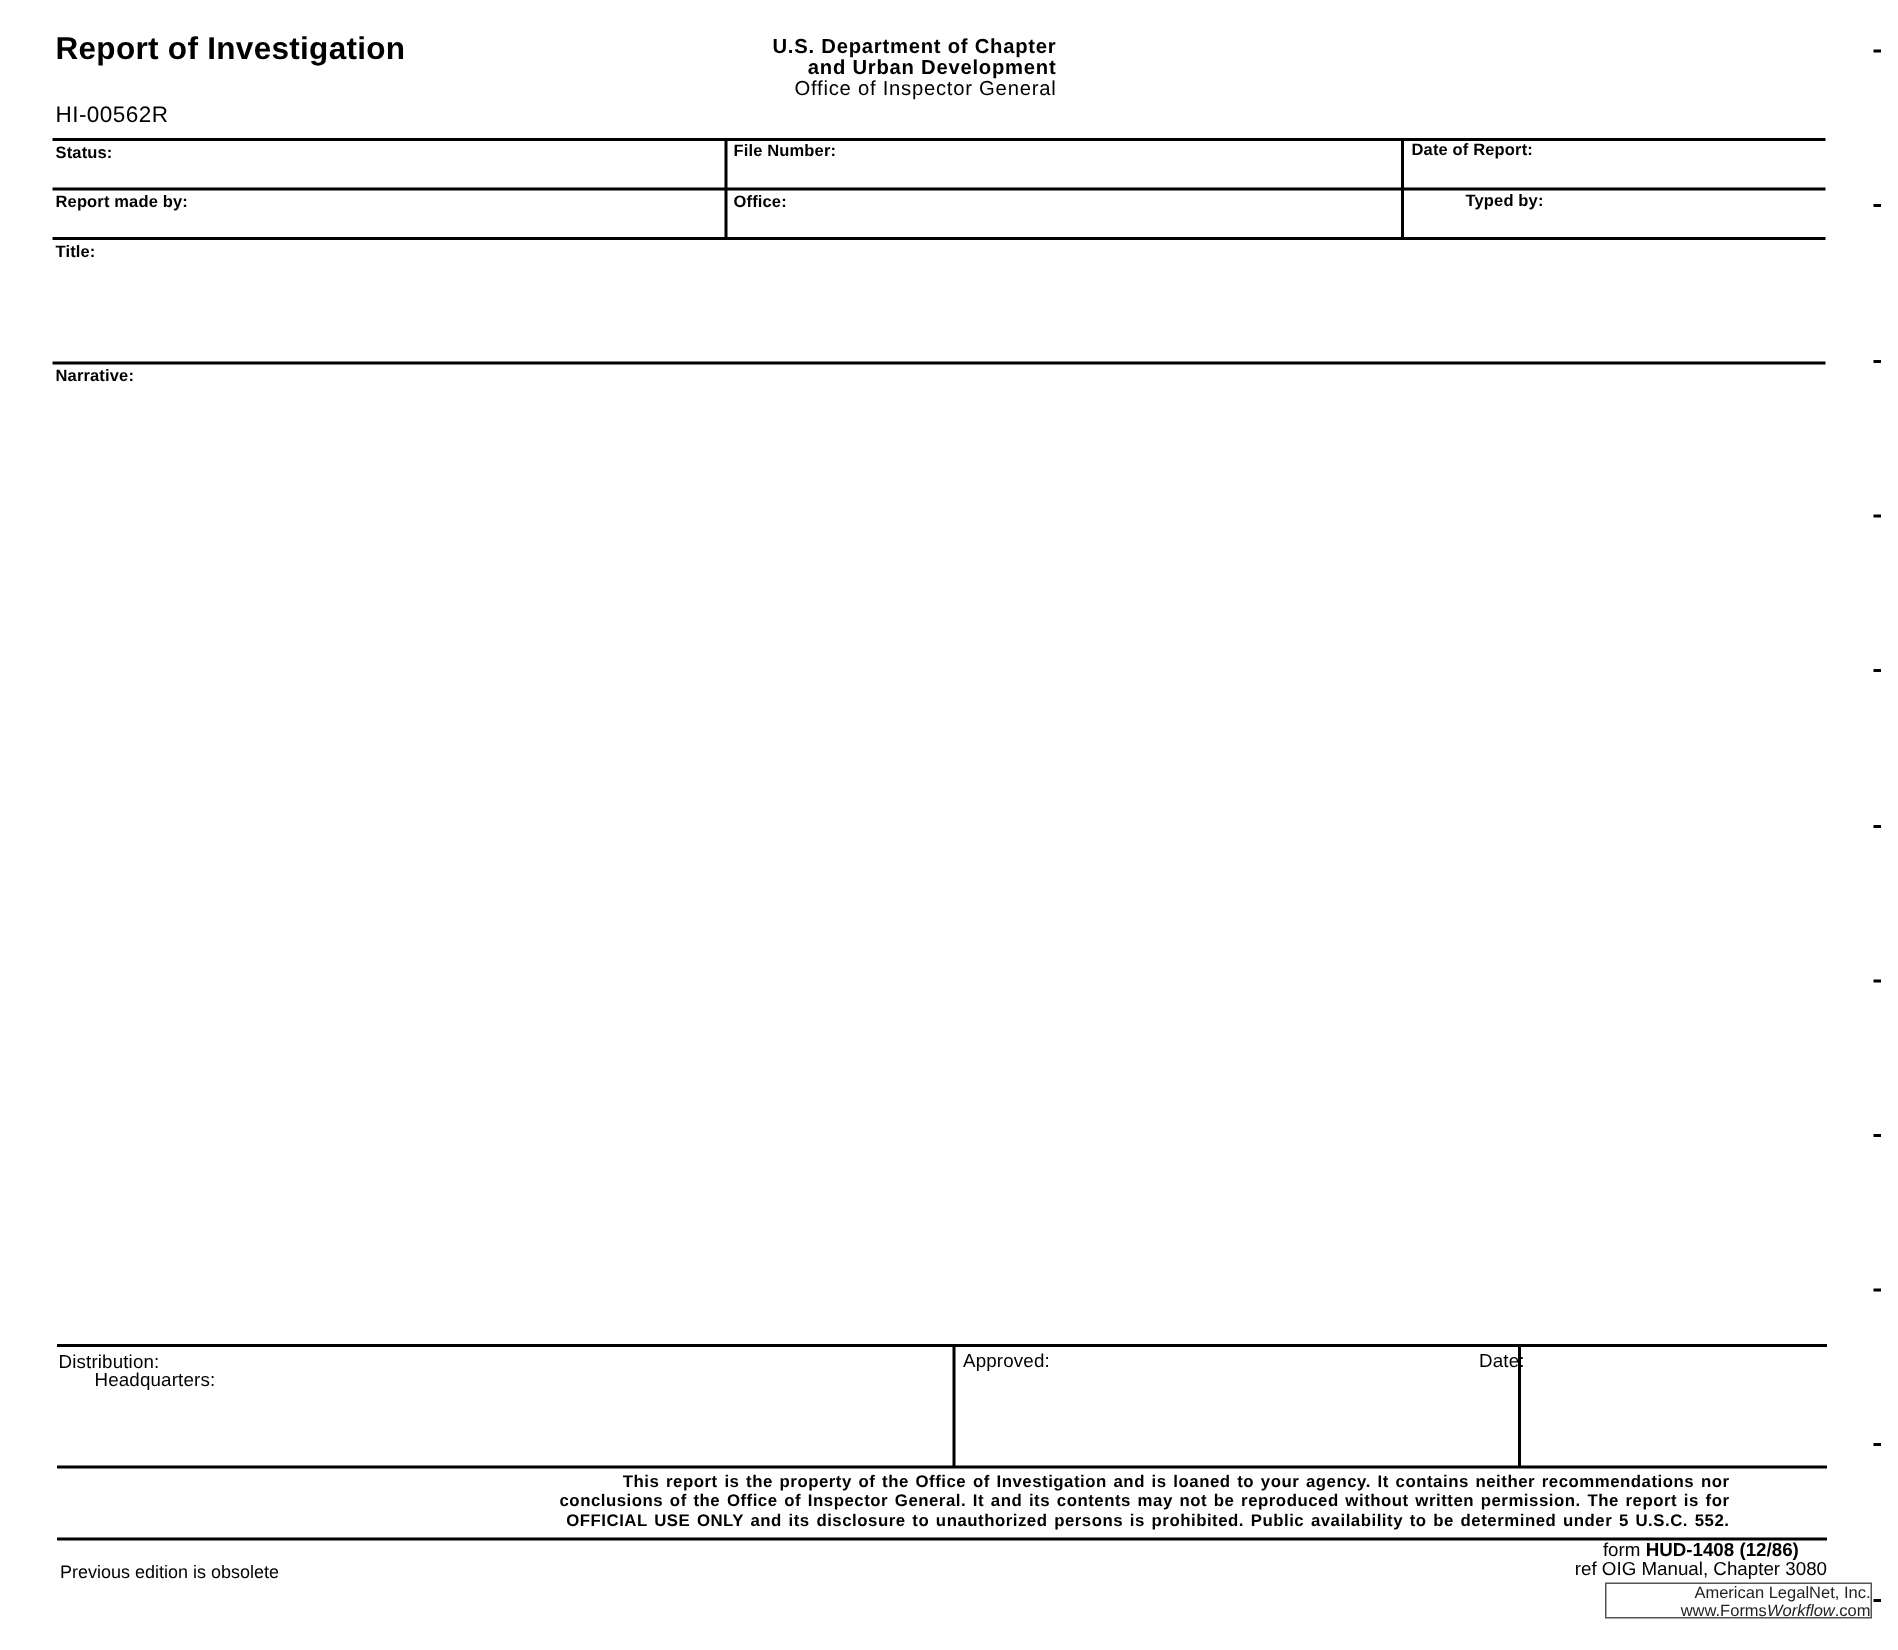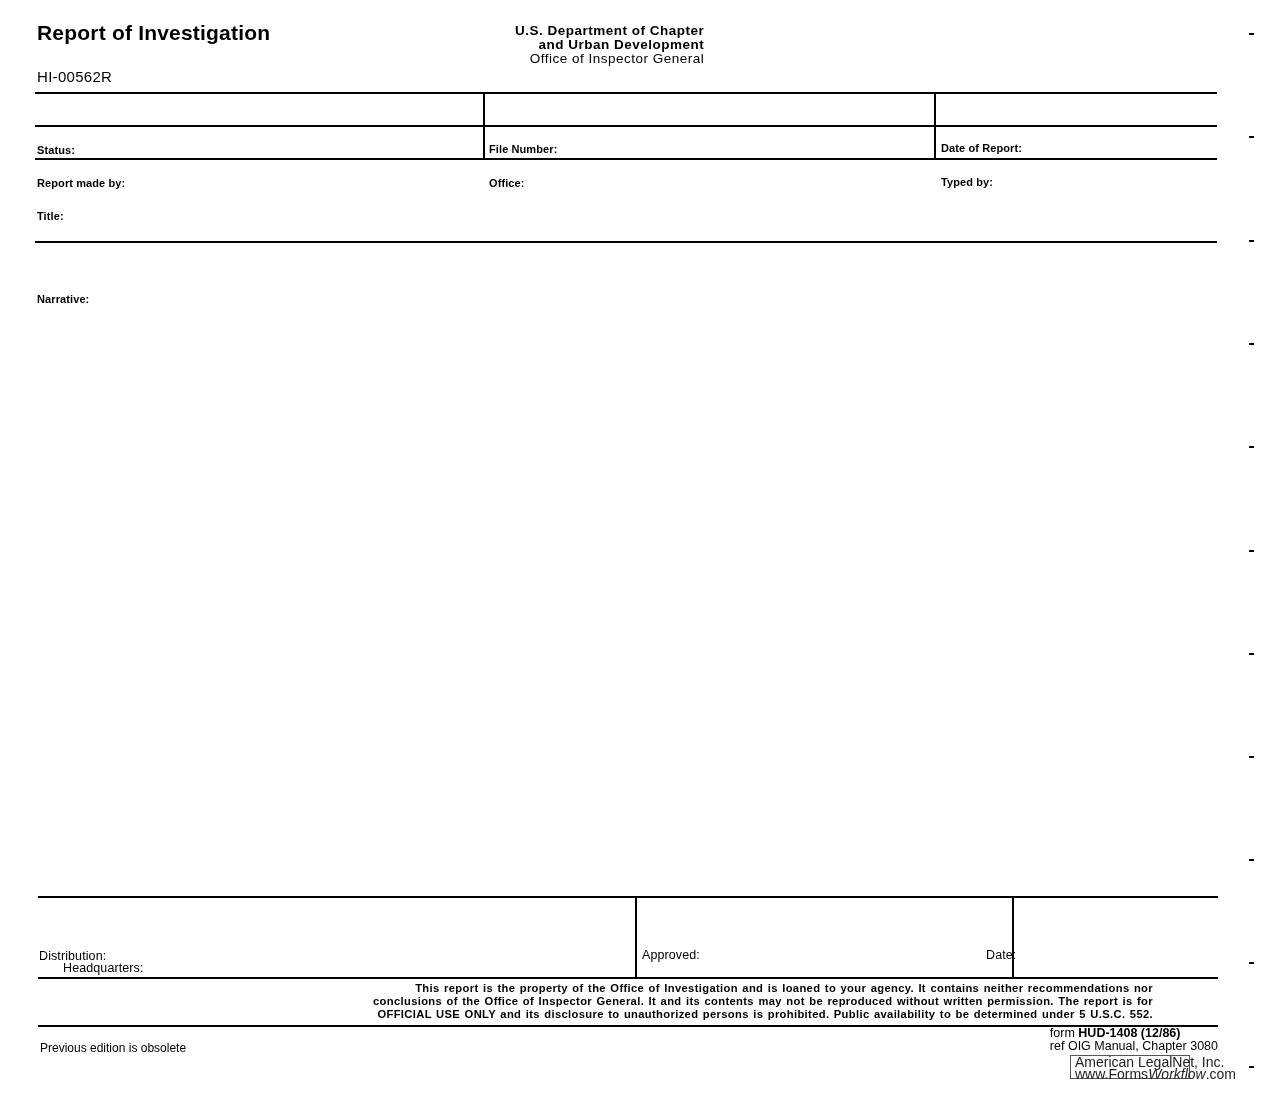--- a/index.html
+++ b/index.html
@@ -45,21 +45,20 @@
     .hline.thick { height: 2px; }
     .vline { position: absolute; background: #000; width: 2px; }
 
     
     .field-label {
       position: absolute;
       font-size: 11px;
       font-weight: bold;
       white-space: nowrap;
       letter-spacing: 0.1px;
-      margin-top: 48px;
     }
     .field-label.normal { font-weight: normal; font-size: 12.5px; }
 
     
     .fill {
       position: absolute;
       background: transparent;
       border: none;
       outline: none;
       font-family: "Liberation Sans", sans-serif;
@@ -82,30 +81,30 @@
 
     .prev-edition {
       left: 40px; top: 1041px;
       font-size: 12px;
       white-space: nowrap;
     }
     .form-number {
       right: 47px; top: 1027px;
       font-size: 12.5px;
       line-height: 13px;
-      text-align: left;
+      text-align: center;
       white-space: nowrap;
     }
     .form-number b { font-weight: bold; }
 
     .publisher-box {
       left: 1070px; top: 1055px;
-      width: 120px; height: 24px;
+      width: 178px; height: 24px;
       border: 1px solid #555;
-      font-size: 14px;
+      font-size: 11px;
       line-height: 11.5px;
       padding: 1px 0 0 4px;
       box-sizing: border-box;
       white-space: nowrap;
       color: #222;
     }
     .publisher-box i { font-style: italic; }
 
     .tick {
       position: absolute;
@@ -141,21 +140,21 @@
 
 <div class="field-label" style="left:941px; top:94px;">Date of Report:</div>
 <input class="fill" style="left: 941px; top: 108px; width: 270px; height: 16px;" value="">
 
 <div class="field-label" style="left:37px; top:129px;">Report made by:</div>
 <input class="fill" style="left: 37px; top: 141px; width: 440px; height: 16px;" value="">
 
 <div class="field-label" style="left:489px; top:129px;">Office:</div>
 <input class="fill" style="left: 489px; top: 141px; width: 440px; height: 16px;" value="">
 
-<div class="field-label" style="left:941px; top:128px;text-align:right;">Typed by:</div>
+<div class="field-label" style="left:977px; top:128px;text-align:right;">Typed by:</div>
 <input class="fill" style="left: 941px; top: 141px; width: 270px; height: 16px;" value="">
 
 <div class="field-label" style="left:37px; top:162px;">Title:</div>
 <textarea class="fill" style="left: 37px; top: 176px; width: 1175px; height: 62px;"></textarea>
 <div class="hline" style="left:35px; top:241px; width:1182px;"></div>
 
 <div class="field-label" style="left:37px; top:245px;">Narrative:</div>
 <textarea class="fill" style="left: 37px; top: 260px; width: 1175px; height: 632px;"></textarea>
 
 <div class="hline" style="left:38px; top:896px; width:1180px;"></div>

